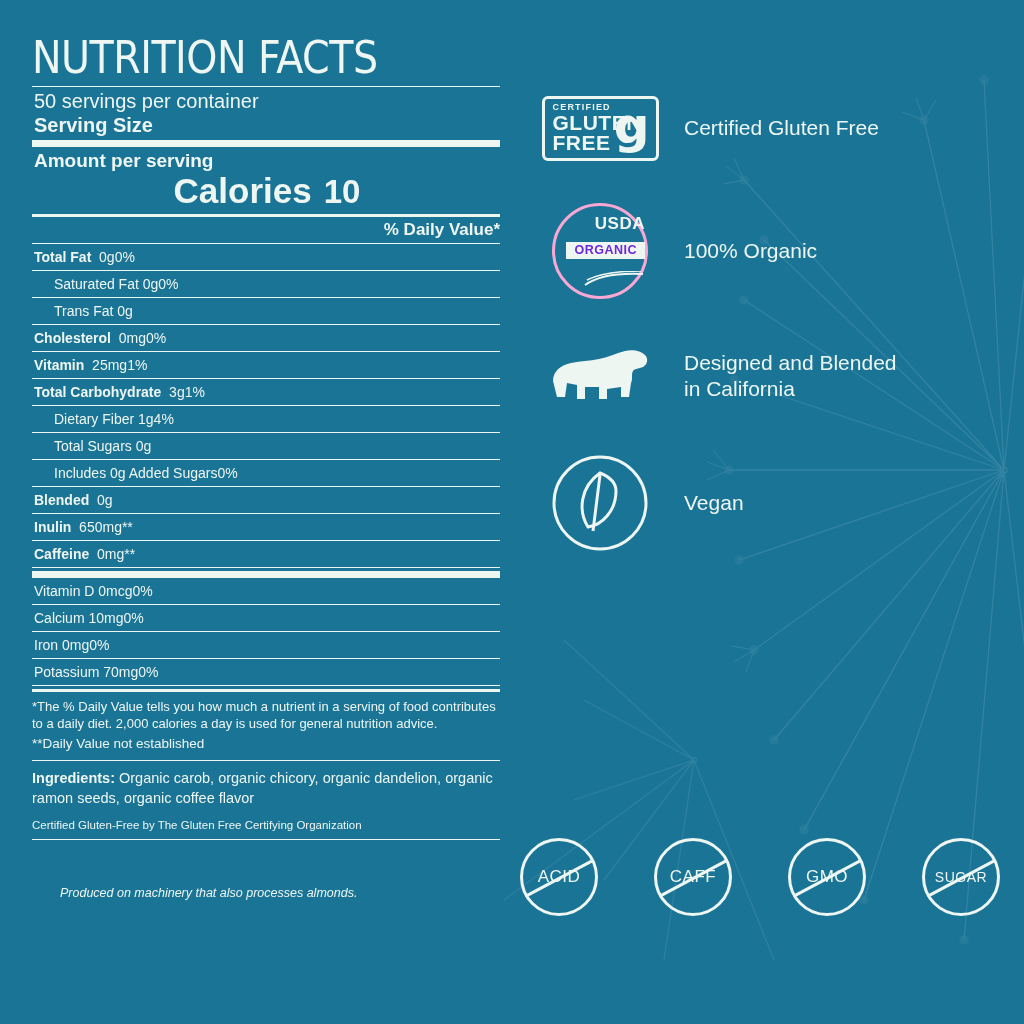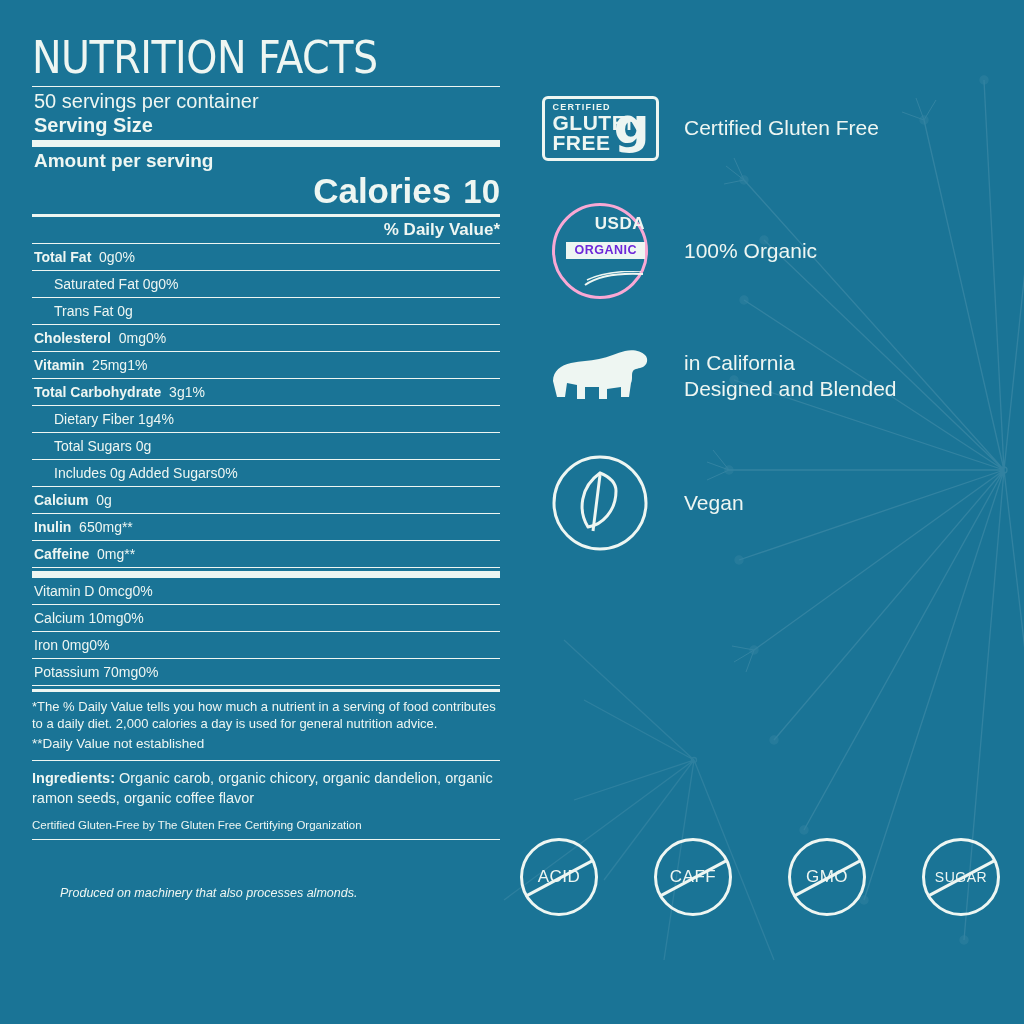--- a/index.html
+++ b/index.html
@@ -78,21 +78,21 @@
     line-height: 1.15;
     padding-top: 2px;
   }
   .amount-per {
     font-size: 19px;
     font-weight: 700;
     margin: 3px 0 0 2px;
   }
   .cal-row {
     display: flex;
-    justify-content: flex-end;
+    justify-content: center;
     align-items: baseline;
     width: 468px;
     gap: 12px;
   }
   .cal-label {
     font-size: 35px;
     font-weight: 700;
     line-height: 1.1;
     margin-left: 2px;
     font-stretch: condensed;
@@ -383,21 +383,21 @@
           <div class="lbl">Total Sugars 0g</div>
           <div class="pct"></div>
         </div>
         <div class="rule thin"></div>
         <div class="nrow indent1">
           <div class="lbl">Includes 0g Added Sugars</div>
           <div class="pct">0%</div>
         </div>
         <div class="rule thin"></div>
         <div class="nrow">
-          <div class="lbl"><b>Calcium</b>&nbsp;&nbsp;0g</div>
+          <div class="lbl"><b>Blended</b>&nbsp;&nbsp;0g</div>
           <div class="pct"></div>
         </div>
         <div class="rule thin"></div>
         <div class="nrow">
           <div class="lbl"><b>Inulin</b>&nbsp;&nbsp;650mg**</div>
           <div class="pct"></div>
         </div>
         <div class="rule thin"></div>
         <div class="nrow">
           <div class="lbl"><b>Caffeine</b>&nbsp;&nbsp;0mg**</div>
@@ -472,22 +472,22 @@
 
     <div class="badge-row">
       <div class="badge-ico">
         <svg width="110" height="70" viewBox="0 0 110 70">
           <path d="M8 40 C8 30 16 24 26 22 C36 20 44 20 54 18 C64 16 72 12 80 10 C88 8 96 10 100 14 C104 18 102 24 98 26
                    C94 28 90 27 88 30 C86 33 88 38 86 42 L84 56 L76 56 L76 46 L62 48 L62 58 L54 58 L54 46
                    L40 46 L40 58 L32 58 L32 44 L22 42 L20 56 L12 56 Z" fill="#eef6f2"></path>
         </svg>
       </div>
       <div class="badge-text">
+        <div>Designed and Blended</div>
         <div>in California</div>
-        <div>Designed and Blended</div>
       </div>
     </div>
 
     <div class="badge-row">
       <div class="badge-ico">
         <svg width="100" height="100" viewBox="0 0 100 100">
           <circle cx="50" cy="50" r="46" fill="none" stroke="#eef6f2" stroke-width="3"></circle>
           <path d="M50 20 C30 34 28 58 38 74 C52 72 66 58 66 38 C66 30 60 24 50 20 Z" fill="none" stroke="#eef6f2" stroke-width="3"></path>
           <path d="M50 22 L43 78" fill="none" stroke="#eef6f2" stroke-width="3"></path>
         </svg>

